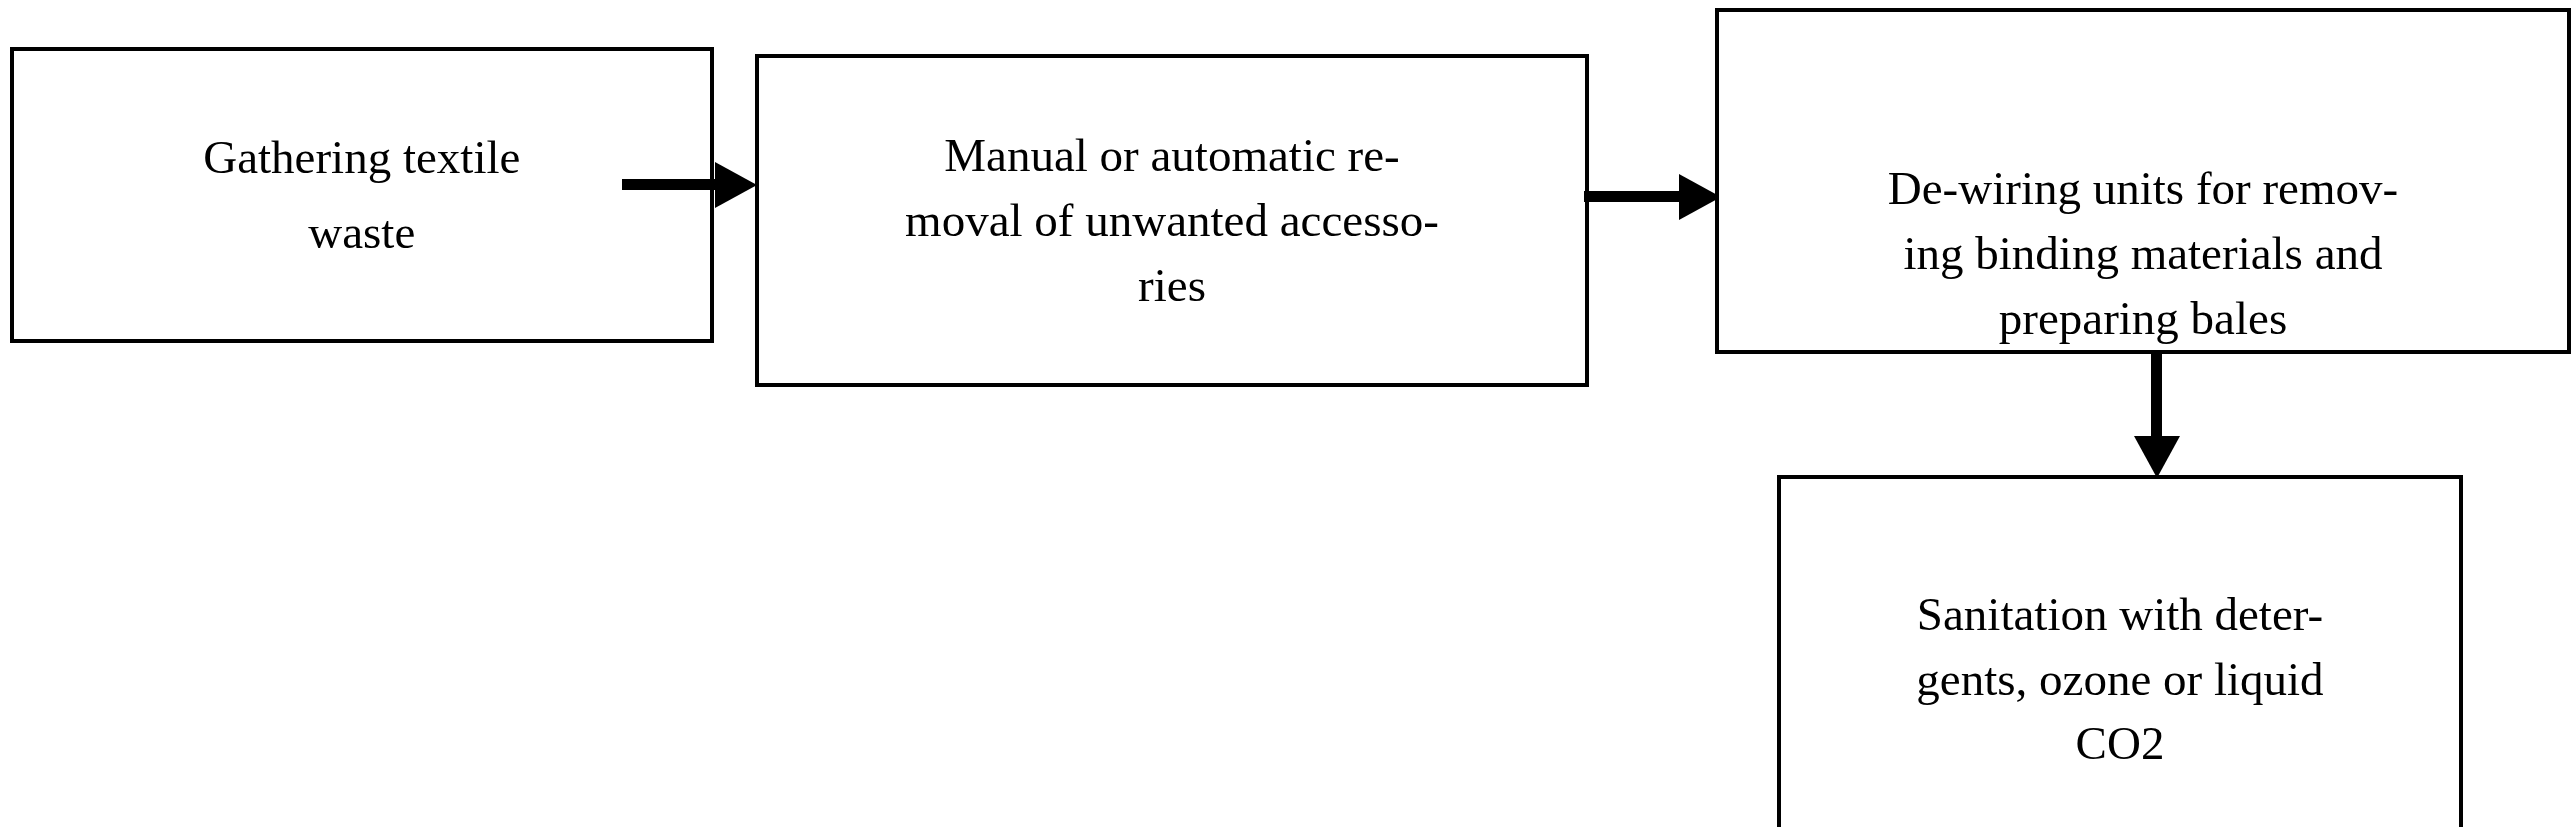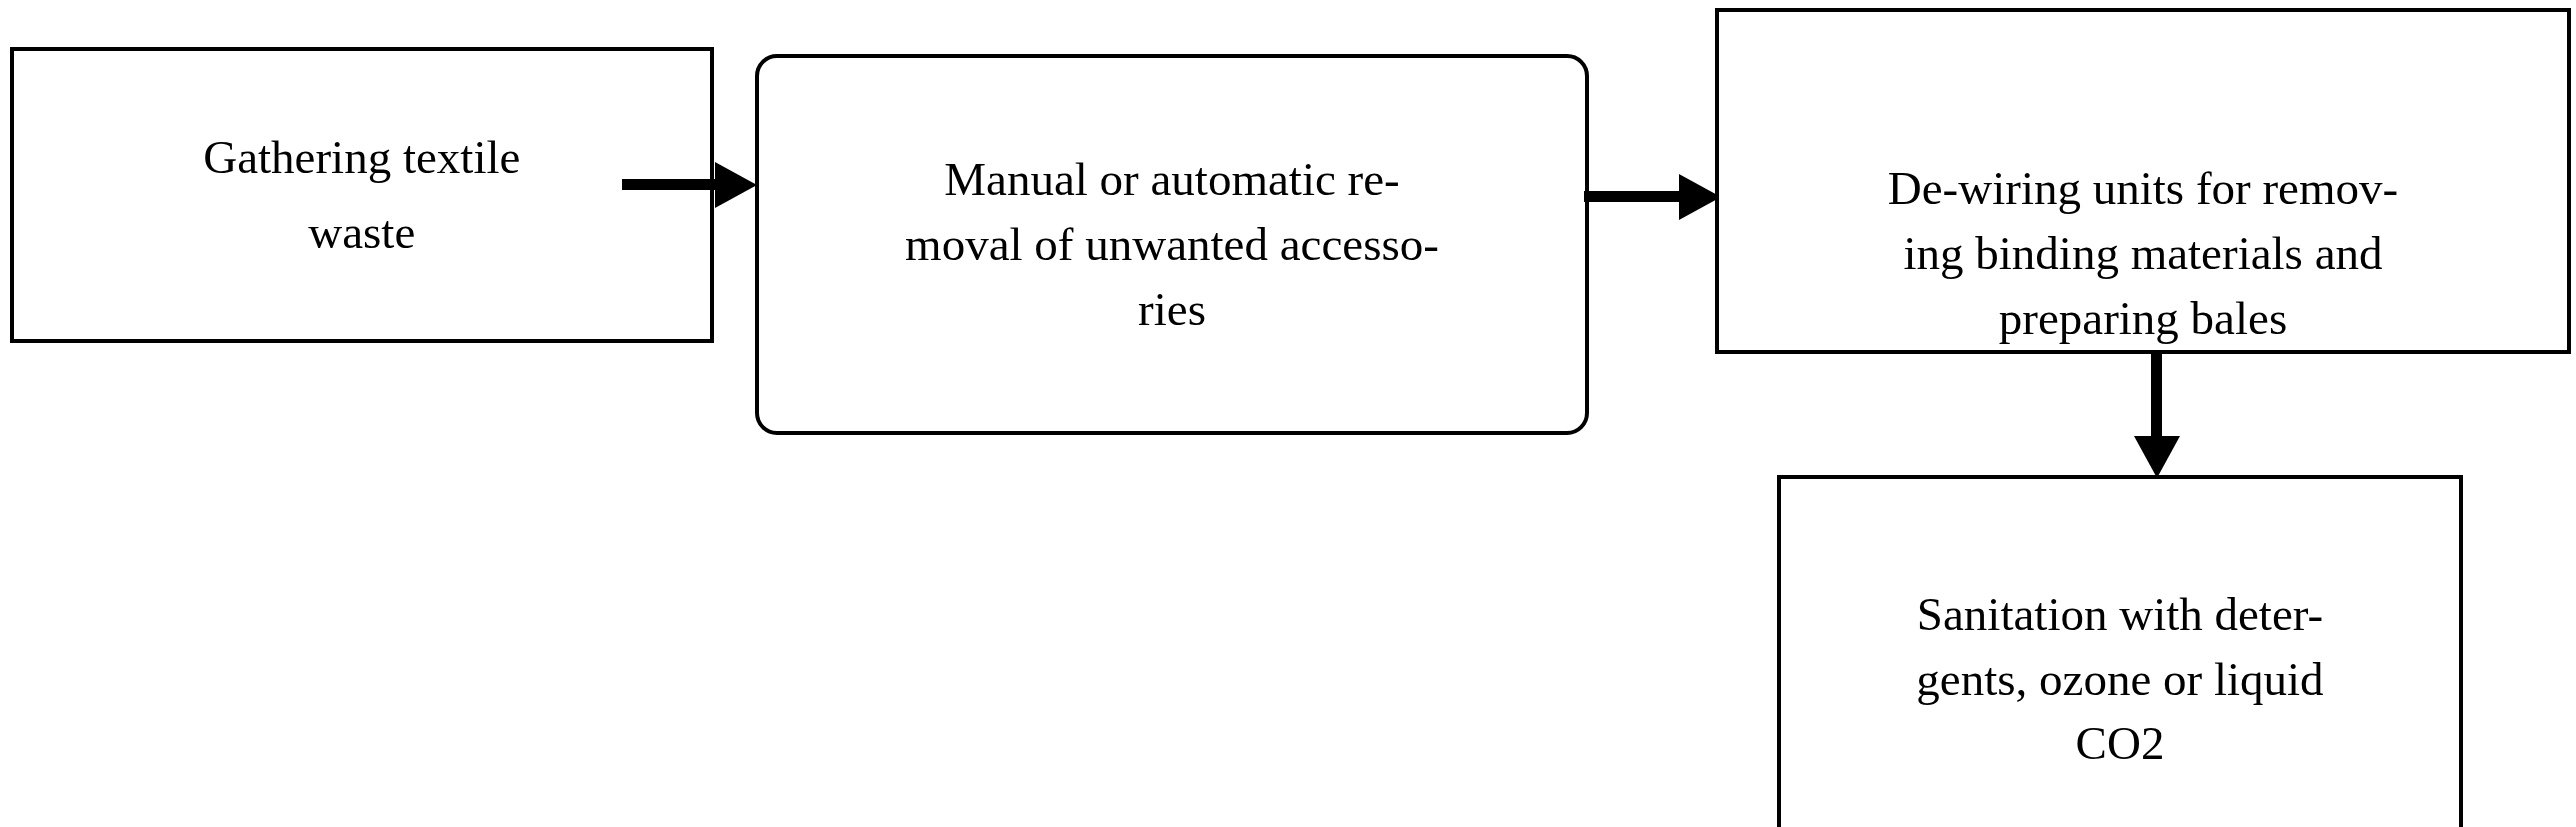--- a/index.html
+++ b/index.html
@@ -31,21 +31,21 @@
     font-size: 46px;
     line-height: 1.34;
     font-family: "Liberation Serif", "DejaVu Serif", serif;
     padding: 0 21px;
     white-space: pre-line;
   }
   
   #node-gathering      { left: 9.8px;   top: 47px;   width: 704px;  height: 296px; }
   #node-gathering .node-label { font-size: 47px; line-height: 1.60; }
 
-  #node-removal        { left: 755px; top: 54px;   width: 834px; height: 381px; border-radius: 22px; }
+  #node-removal        { left: 755px; top: 54px;   width: 834px; height: 333px; }
   #node-removal .node-label { font-size: 47px; line-height: 1.38; }
 
   #node-dewiring       { left: 1715px; top: 8.4px;   width: 856px; height: 346px; align-items: flex-end; }
   #node-dewiring .node-label { font-size: 47px; line-height: 1.38; }
 
   #node-sanitation     { left: 1777px; top: 475px;  width: 686px;  height: 408px; }
   #node-sanitation .node-label { font-size: 47px; line-height: 1.38; }
 
   
   .arrow-h {

